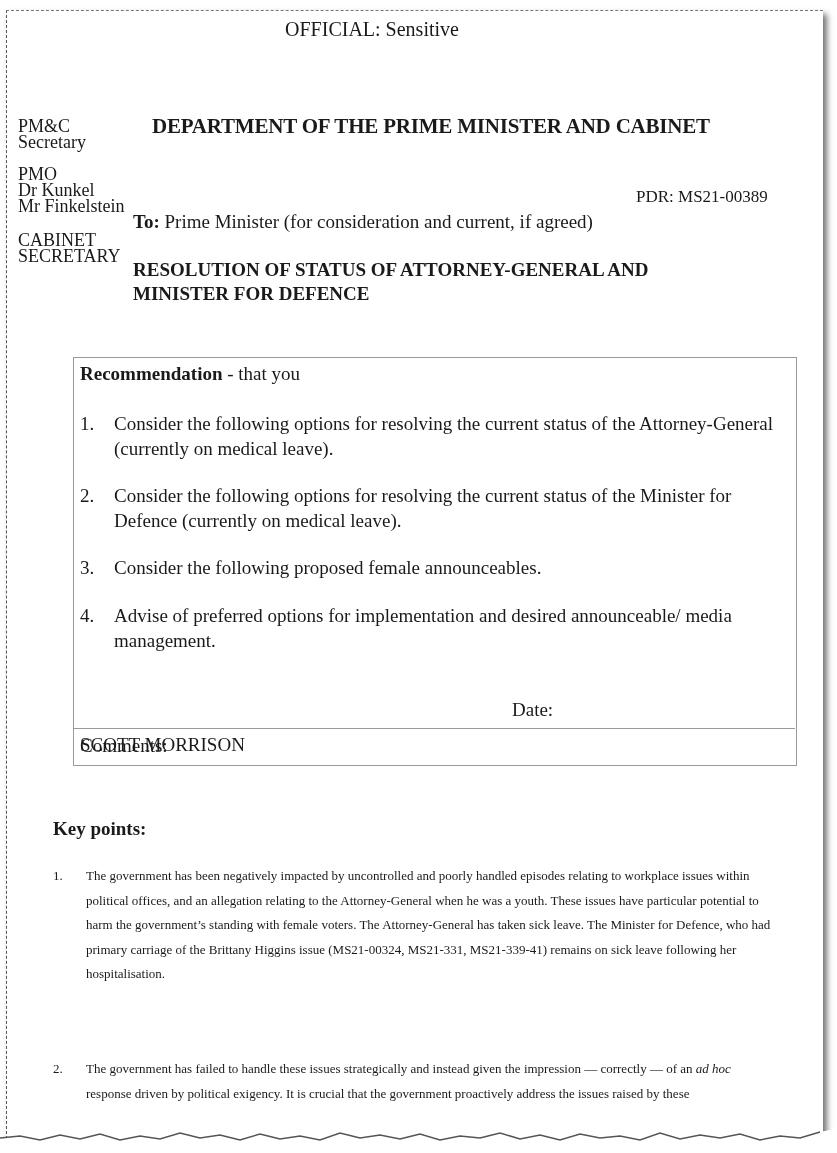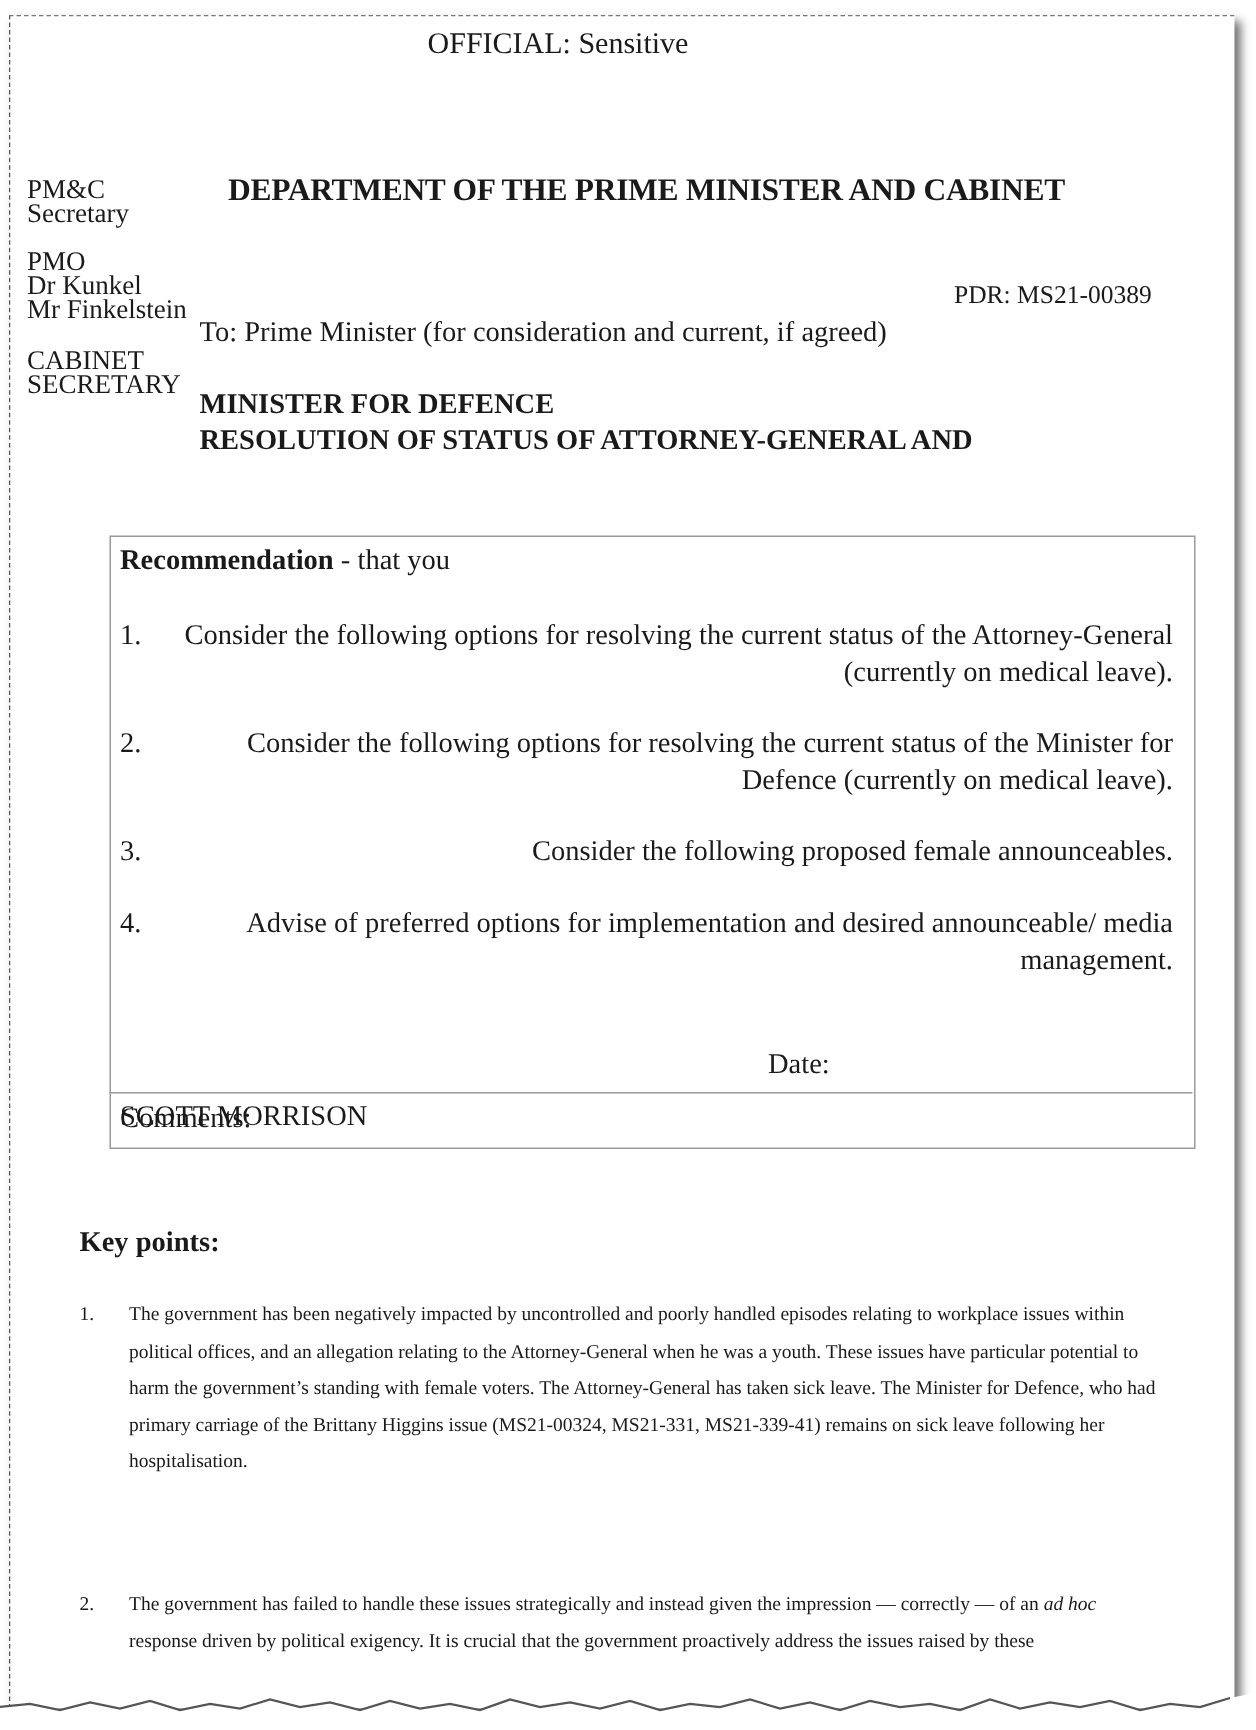--- a/index.html
+++ b/index.html
@@ -9,27 +9,27 @@
            background: #ffffff;
            box-shadow: 4px 4px 6px rgba(0,0,0,0.55);
            border-left: 1px dashed #555; border-top: 1px dashed #777; }
   .torn-bottom { position: absolute; left: 0; top: 1128px; width: 837px; height: 25px; }
   .abs { position: absolute; }
   .classification { left: 0; width: 744px; top: 18px; text-align: center; font-size: 20px; }
   .dist { left: 18px; font-size: 18px; line-height: 16px; }
   .dept { left: 152px; top: 114px; font-size: 21px; font-weight: bold; letter-spacing: -0.2px; }
   .pdr { left: 636px; top: 167px; font-size: 17px; margin-top: 20px; }
   .to { left: 133px; top: 211px; font-size: 19px; }
-  .to b { font-weight: normal; }
+  .to b { font-weight: bold; }
   .subject { left: 133px; top: 258px; font-size: 19px; font-weight: bold; line-height: 24px; }
   .recbox { left: 73px; top: 357px; width: 722px; height: 407px; border: 1px solid #9a9a9a; }
   .rec-title { left: 80px; top: 363px; font-size: 19px; }
   .rec-item { left: 80px; font-size: 19px; line-height: 25px; width: 710px; }
   .rec-item .num { display: inline-block; width: 34px; vertical-align: top; }
-  .rec-item .txt { display: inline-block; width: 668px; vertical-align: top; text-align: right; }
+  .rec-item .txt { display: inline-block; width: 668px; vertical-align: top; }
   .sig { left: 80px; top: 699px; font-size: 19px; margin-top: 35px; }
   .date { left: 512px; top: 699px; font-size: 19px; }
   .divider { left: 73px; top: 728px; width: 722px; height: 0; border-top: 1px solid #9a9a9a; }
   .comments { left: 80px; top: 735px; font-size: 19px; }
   .kp-title { left: 53px; top: 818px; font-size: 19px; font-weight: bold; }
   .kp-item { left: 53px; font-size: 13px; line-height: 24.5px; width: 730px; }
   .kp-item .num { display: inline-block; width: 33px; vertical-align: top; }
   .kp-item .txt { display: inline-block; width: 690px; vertical-align: top; }
   i { font-style: italic; }
 </style>
@@ -58,22 +58,22 @@
   <div>CABINET</div>
   <div>SECRETARY</div>
 </div>
 
 <div class="abs dept">DEPARTMENT OF THE PRIME MINISTER AND CABINET</div>
 <div class="abs pdr">PDR: MS21-00389</div>
 
 <div class="abs to"><b>To:</b><span> Prime Minister (for consideration and current, if agreed)</span></div>
 
 <div class="abs subject">
+  <div>RESOLUTION OF STATUS OF ATTORNEY-GENERAL AND</div>
   <div>MINISTER FOR DEFENCE</div>
-  <div>RESOLUTION OF STATUS OF ATTORNEY-GENERAL AND</div>
 </div>
 
 <div class="abs recbox"></div>
 <div class="abs rec-title"><b>Recommendation</b><span> - that you</span></div>
 
 <div class="abs rec-item" style="top:411px">
   <span class="num">1.</span><span class="txt">Consider the following options for resolving the current status of the Attorney-General (currently on medical leave).</span>
 </div>
 <div class="abs rec-item" style="top:483px">
   <span class="num">2.</span><span class="txt">Consider the following options for resolving the current status of the Minister for Defence (currently on medical leave).</span>

